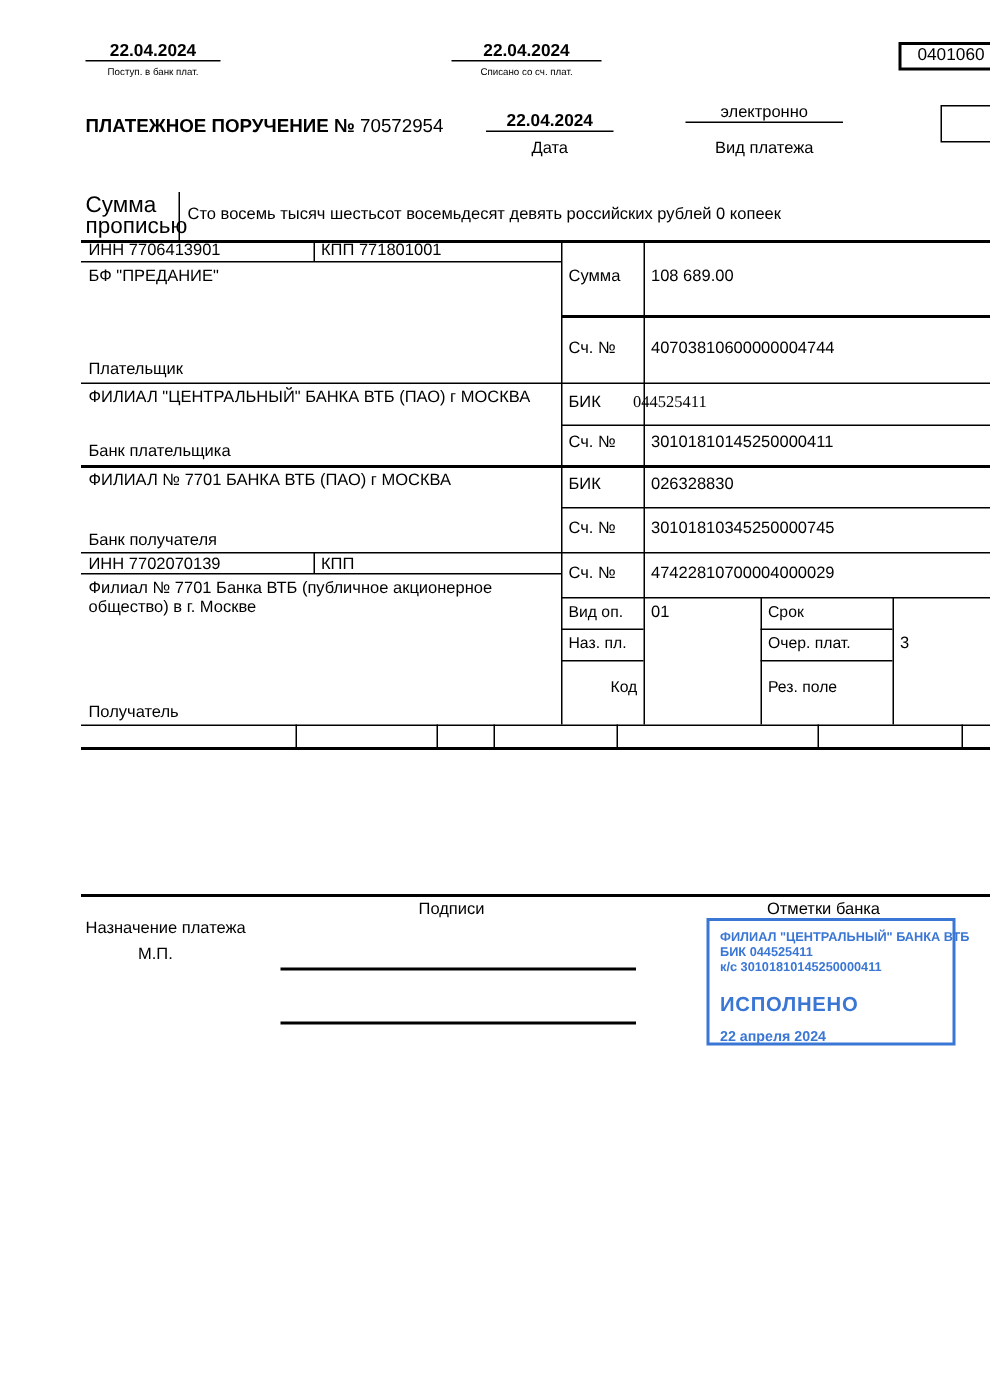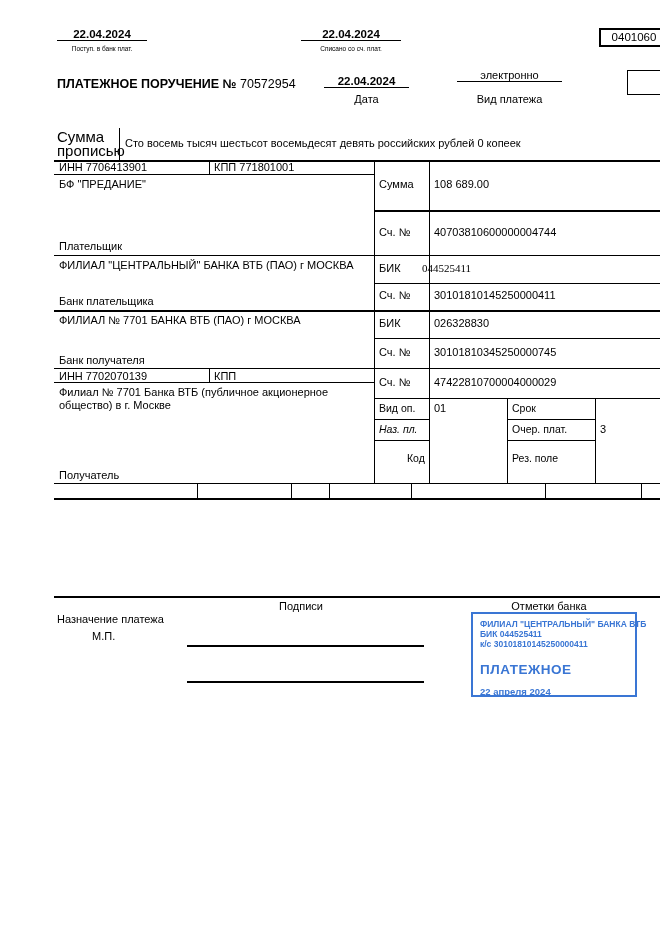--- a/index.html
+++ b/index.html
@@ -106,21 +106,21 @@
   <div class="vl" style="left:566px;top:398px;height:85px;"></div>
   <div class="vl" style="left:636px;top:398px;height:85px;"></div>
   <div class="hl" style="left:345px;top:419px;width:55px;"></div>
   <div class="hl" style="left:478px;top:419px;width:88px;"></div>
   <div class="hl" style="left:345px;top:440px;width:55px;"></div>
   <div class="hl" style="left:478px;top:440px;width:88px;"></div>
 
   <div class="t" style="left:350px;top:402px;font-size:10.5px;">Вид оп.</div>
   <div class="t" style="left:405px;top:402px;">01</div>
   <div class="t" style="left:483px;top:402px;font-size:10.5px;">Срок</div>
-  <div class="t" style="left:350px;top:423px;font-size:10.5px;font-style:italic;">Наз. пл.</div>
+  <div class="t" style="left:350px;top:423px;font-size:10.5px;">Наз. пл.</div>
   <div class="t" style="left:483px;top:423px;font-size:10.5px;">Очер. плат.</div>
   <div class="t" style="left:571px;top:423px;">3</div>
   <div class="t" style="left:350px;top:452px;font-size:10.5px;padding-left:28px;">Код</div>
   <div class="t" style="left:483px;top:452px;font-size:10.5px;">Рез. поле</div>
 
   <div class="hl" style="left:25px;top:483px;width:612px;"></div>
 
   <div class="vl" style="left:168px;top:483px;height:15px;"></div>
   <div class="vl" style="left:262px;top:483px;height:15px;"></div>
   <div class="vl" style="left:300px;top:483px;height:15px;"></div>
@@ -136,17 +136,17 @@
   <div class="t c" style="left:440px;top:600px;width:160px;">Отметки банка</div>
 
   <div class="t" style="left:63px;top:630px;">М.П.</div>
   <div class="hl2" style="left:158px;top:645px;width:237px;"></div>
   <div class="hl2" style="left:158px;top:681px;width:237px;"></div>
 
   <div class="stamp" style="left:442px;top:612px;width:166px;height:85px;">
     <div class="ln">ФИЛИАЛ "ЦЕНТРАЛЬНЫЙ" БАНКА ВТБ</div>
     <div class="ln">БИК 044525411</div>
     <div class="ln">к/с 30101810145250000411</div>
-    <div class="done">ПЛАТЕЖНОЕ</div>
+    <div class="done">ИСПОЛНЕНО</div>
     <div class="dt">22 апреля 2024</div>
   </div>
 
 </div>
 
 </body></html>

